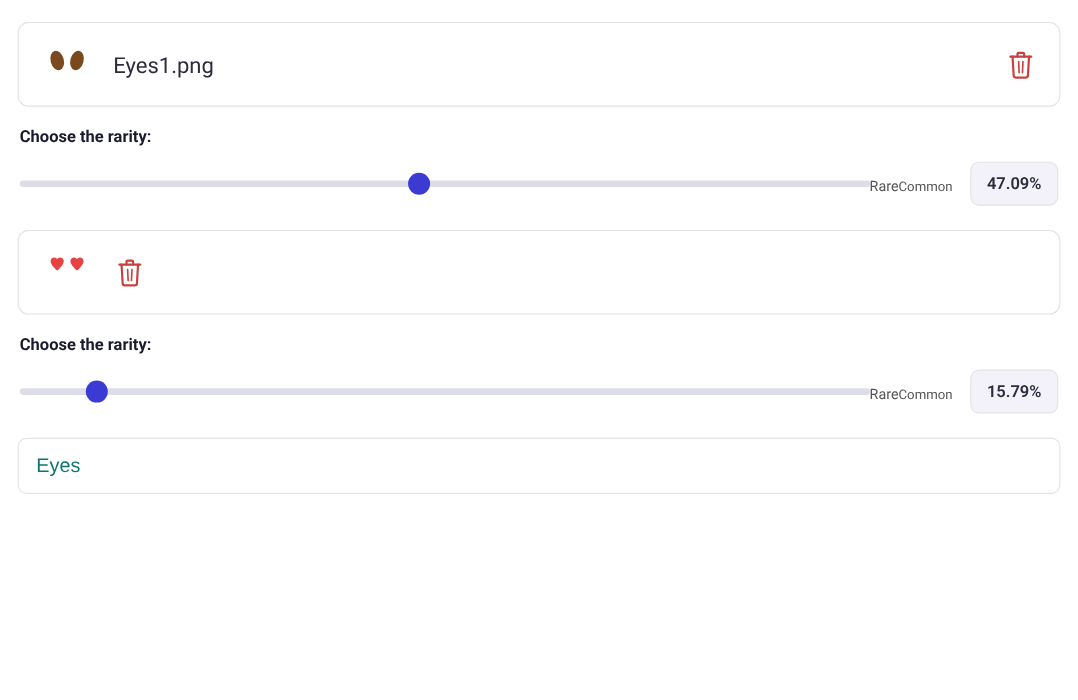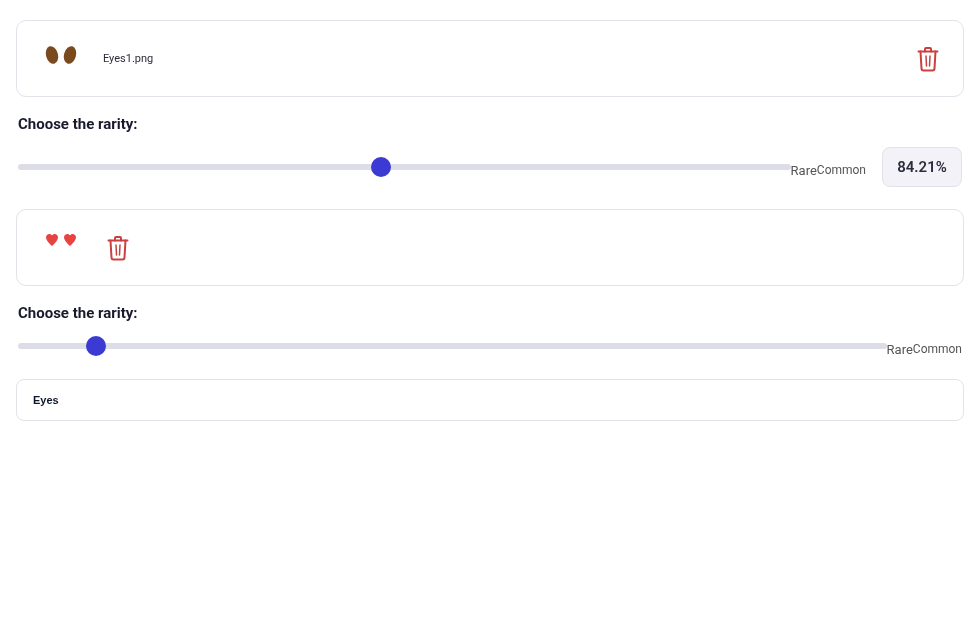--- a/index.html
+++ b/index.html
@@ -28,21 +28,21 @@
     }
 
     .item-icon {
       font-size: 28px;
       margin-right: 18px;
       min-width: 48px;
       text-align: center;
     }
 
     .item-name {
-      font-size: 11px;
+      font-size: 20px;
       color: #2c2c3e;
       flex: 1;
     }
 
     .delete-btn {
       background: none;
       border: none;
       cursor: pointer;
       padding: 4px;
       display: flex;
@@ -157,25 +157,24 @@
     .required-star {
       color: #e84343;
       margin-left: 2px;
     }
 
     .layer-name-input {
       width: 100%;
       border: 1.5px solid #e2e2e8;
       border-radius: 8px;
       padding: 14px 16px;
-      font-size: 11px;
-      color: #0f172a;
+      font-size: 18px;
+      color: #0f766e;
       background: #fff;
       outline: none;
-      font-weight: bold;
     }
   </style>
 </head>
 <body>
 
 <div class="item-card">
   <div class="item-icon">
     <svg width="44" height="32" viewBox="0 0 44 32" fill="none" xmlns="http://www.w3.org/2000/svg">
 
       <ellipse cx="13" cy="16" rx="6" ry="9" fill="#7a4a1e" transform="rotate(-15 13 16)"></ellipse>
@@ -201,21 +200,21 @@
       <div class="custom-slider">
         <div class="track-bg"></div>
         <div class="thumb" style="left: 47%;"></div>
         <input type="range" min="0" max="100" value="84" style="">
       </div>
       <div class="slider-labels">
         <span class="slider-label-rare">Rare</span>
         <span class="slider-label-common">Common</span>
       </div>
     </div>
-    <div class="percentage-badge">84.21%</div>
+    <div class="percentage-badge">47.09%</div>
   </div>
 </div>
 
 <div class="item-card">
   <div class="item-icon">
     <svg width="44" height="32" viewBox="0 0 44 32" fill="none" xmlns="http://www.w3.org/2000/svg">
 
       <path d="M13 18 C13 18 7 13 7 9.5 C7 7.5 8.5 6 10.5 6 C11.5 6 12.5 6.7 13 7.5 C13.5 6.7 14.5 6 15.5 6 C17.5 6 19 7.5 19 9.5 C19 13 13 18 13 18Z" fill="#e84343"></path>
       <path d="M31 18 C31 18 25 13 25 9.5 C25 7.5 26.5 6 28.5 6 C29.5 6 30.5 6.7 31 7.5 C31.5 6.7 32.5 6 33.5 6 C35.5 6 37 7.5 37 9.5 C37 13 31 18 31 18Z" fill="#e84343"></path>
     </svg>
@@ -238,18 +237,19 @@
       <div class="custom-slider">
         <div class="track-bg"></div>
         <div class="thumb" style="left: 9%;"></div>
         <input type="range" min="0" max="100" value="16" style="">
       </div>
       <div class="slider-labels">
         <span class="slider-label-rare">Rare</span>
         <span class="slider-label-common">Common</span>
       </div>
     </div>
+    <div class="percentage-badge">15.79%</div>
   </div>
 </div>
 
 <div class="layer-name-section">
   <input type="text" class="layer-name-input" value="Eyes" style="">
 </div>
 
 </body></html>

